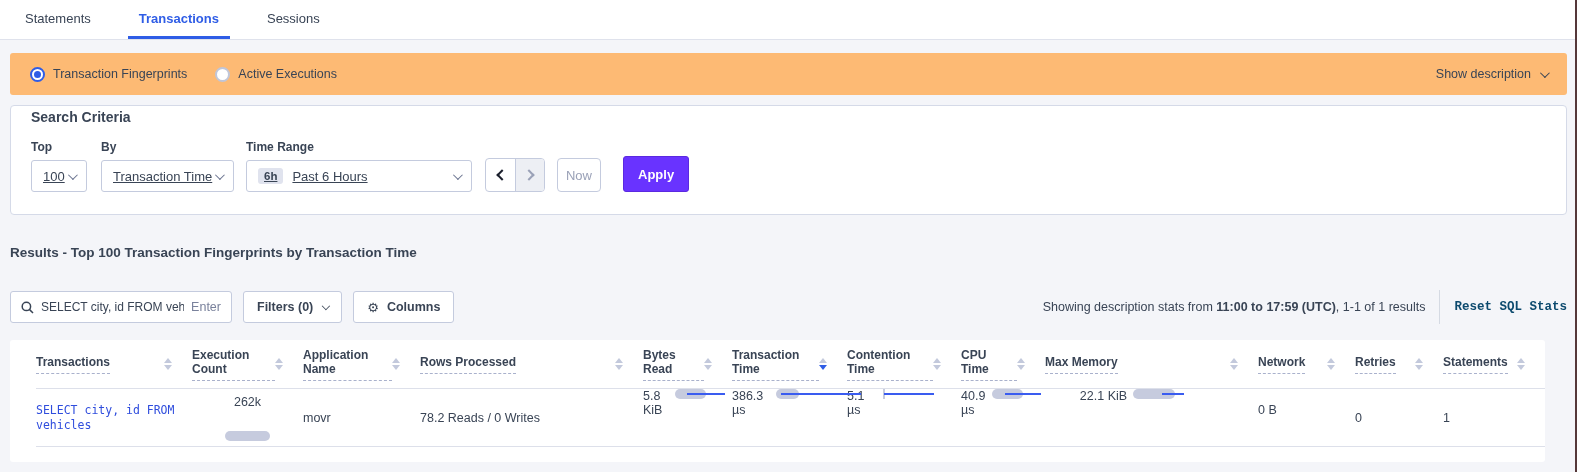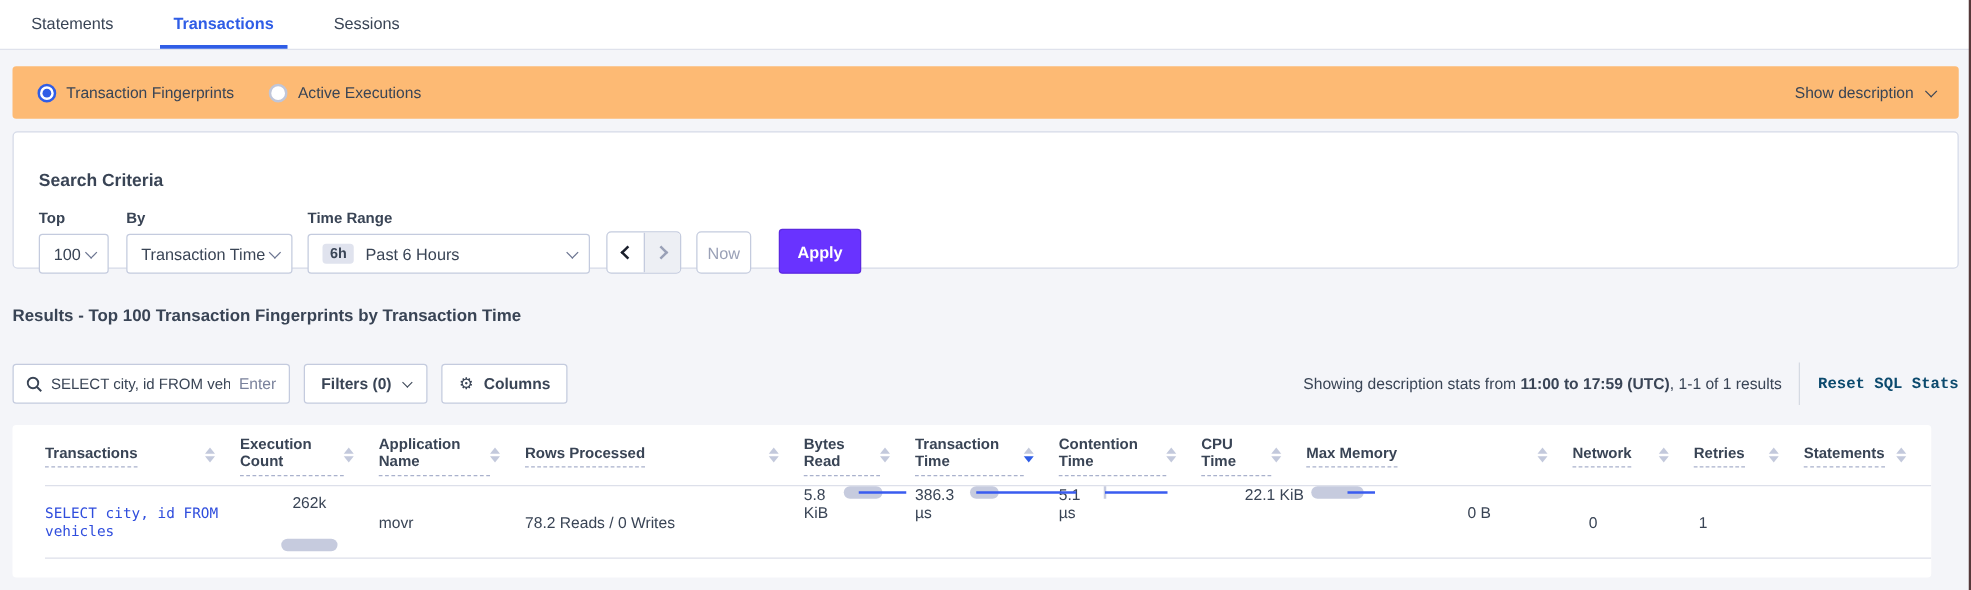--- a/index.html
+++ b/index.html
@@ -40,30 +40,30 @@
   .show-desc {
     margin-left:auto; display:flex; align-items:center; gap:9px;
     font-size:12.5px; font-weight:500; color:#394455; cursor:pointer;
   }
   .chev { width:7px; height:7px; border-right:1.7px solid #394455; border-bottom:1.7px solid #394455;
     transform:rotate(45deg) translateY(-2px); display:inline-block; }
   .chev.grey { border-color:#6b7490; }
   
   .criteria-panel {
     margin:10px 10px 0 10px; height:110px; background:#fff;
-    border:1px solid #d5dae8; border-radius:4px; padding:30px 20px;
+    border:1px solid #d5dae8; border-radius:4px; padding:3px 20px;
   }
   .criteria-title { font-size:14px; font-weight:700; color:#394455; }
   .criteria-form { display:flex; margin-top:15px; align-items:flex-end; }
   .field { display:flex; flex-direction:column; }
   .field-label { font-size:12px; font-weight:700; color:#394455; margin-bottom:6px; }
   .selectbox {
     height:32px; border:1px solid #c4cbde; border-radius:3px; background:#fff;
     display:flex; align-items:center; justify-content:space-between;
-    padding:0 11px; font-size:13px; color:#394455; cursor:pointer;
+    padding:0 11px; font-size:13px; color:#394455; cursor:pointer;text-decoration:underline;
   }
   .sel-top { width:56px; margin-right:14px; }
   .sel-by  { width:133px; margin-right:12px; }
   .sel-time{ width:226px; margin-right:13px; }
   .time-left { display:flex; align-items:center; gap:9px; }
   .time-badge {
     background:#e0e3ee; border-radius:3px; padding:2px 6px;
     font-size:11.5px; font-weight:700; color:#394455;
   }
   .arrow-group {
@@ -358,20 +358,27 @@
           <span class="bar-line" style="left:5px;width:80px;"></span>
         </span>
       </div>
       <div class="td c7 bar-cell">
         <span>5.1 µs</span>
         <span class="bar-wrap">
           <span class="bar-tick"></span>
           <span class="bar-line" style="left:1px;width:50px;"></span>
         </span>
       </div>
+      <div class="td c8 bar-cell">
+        <span>40.9 µs</span>
+        <span class="bar-wrap">
+          <span class="grey-bar" style="width:31px;"></span>
+          <span class="bar-line" style="left:13px;width:36px;"></span>
+        </span>
+      </div>
       <div class="td c9 bar-cell">
         <span>22.1 KiB</span>
         <span class="bar-wrap">
           <span class="grey-bar" style="width:42px;"></span>
           <span class="bar-line" style="left:29px;width:22px;"></span>
         </span>
       </div>
       <div class="td c10" style="align-self:flex-start;padding-top:14px;">0 B</div>
       <div class="td c11">0</div>
       <div class="td c12">1</div>

